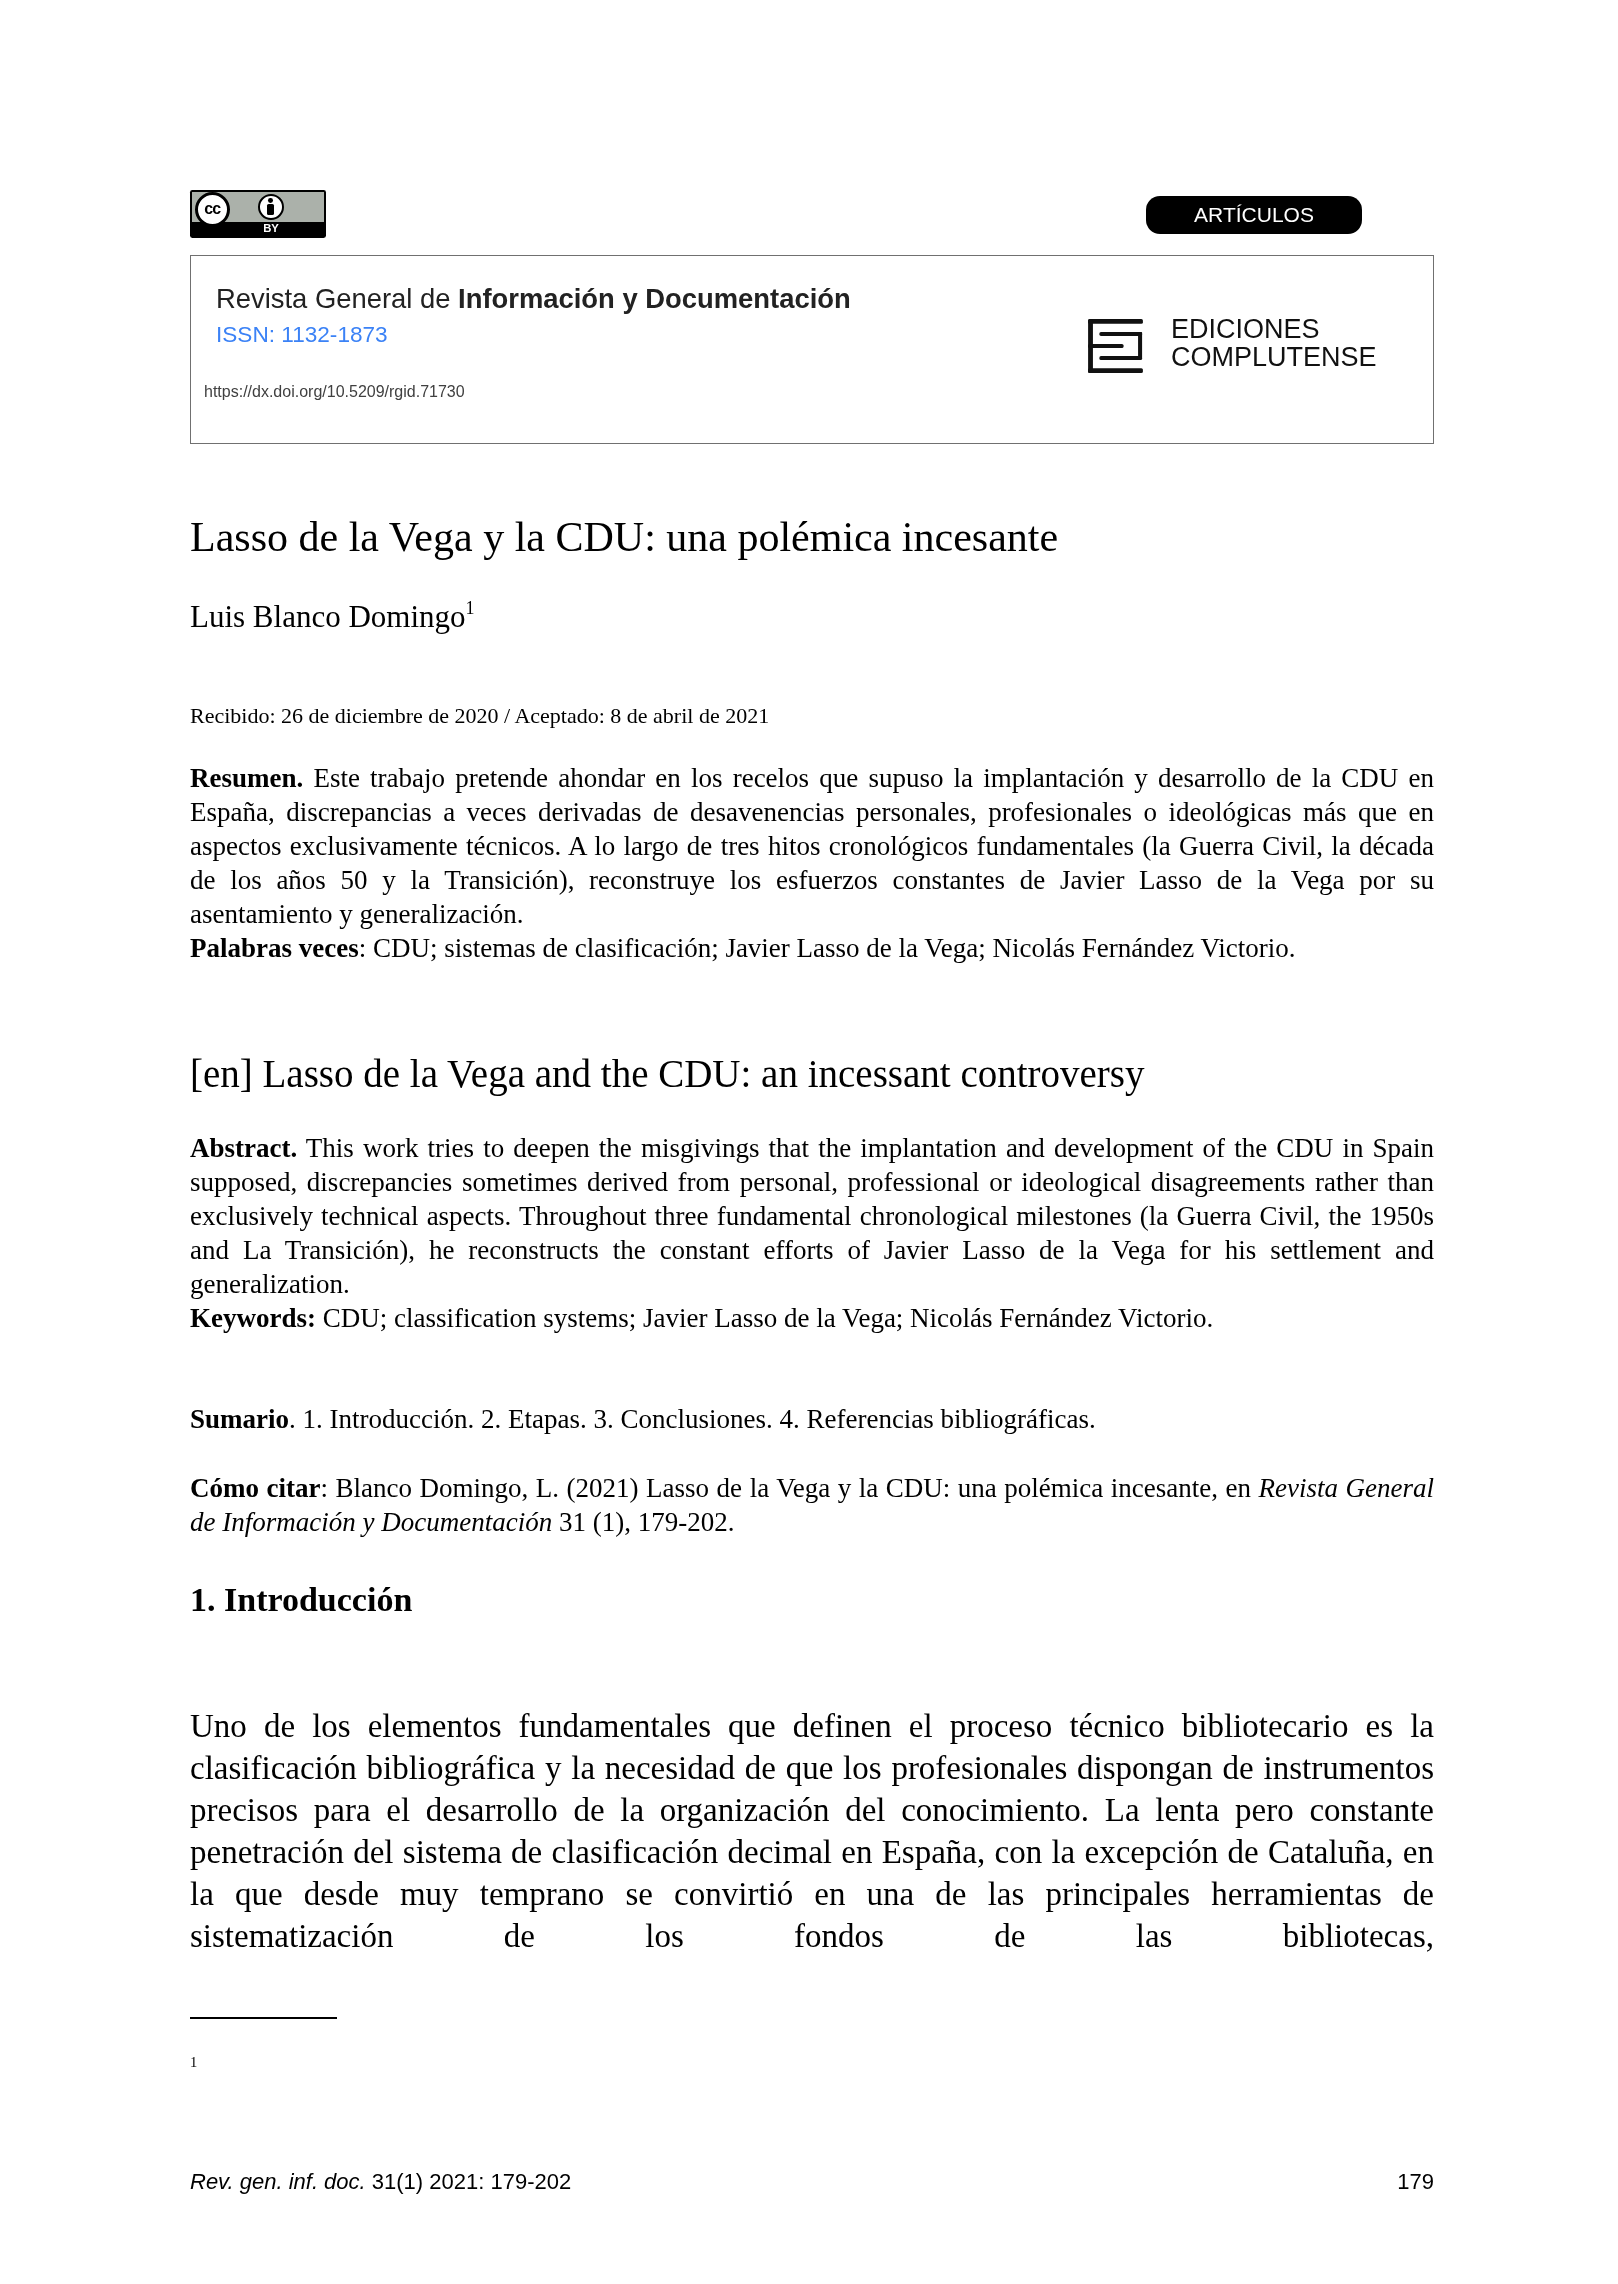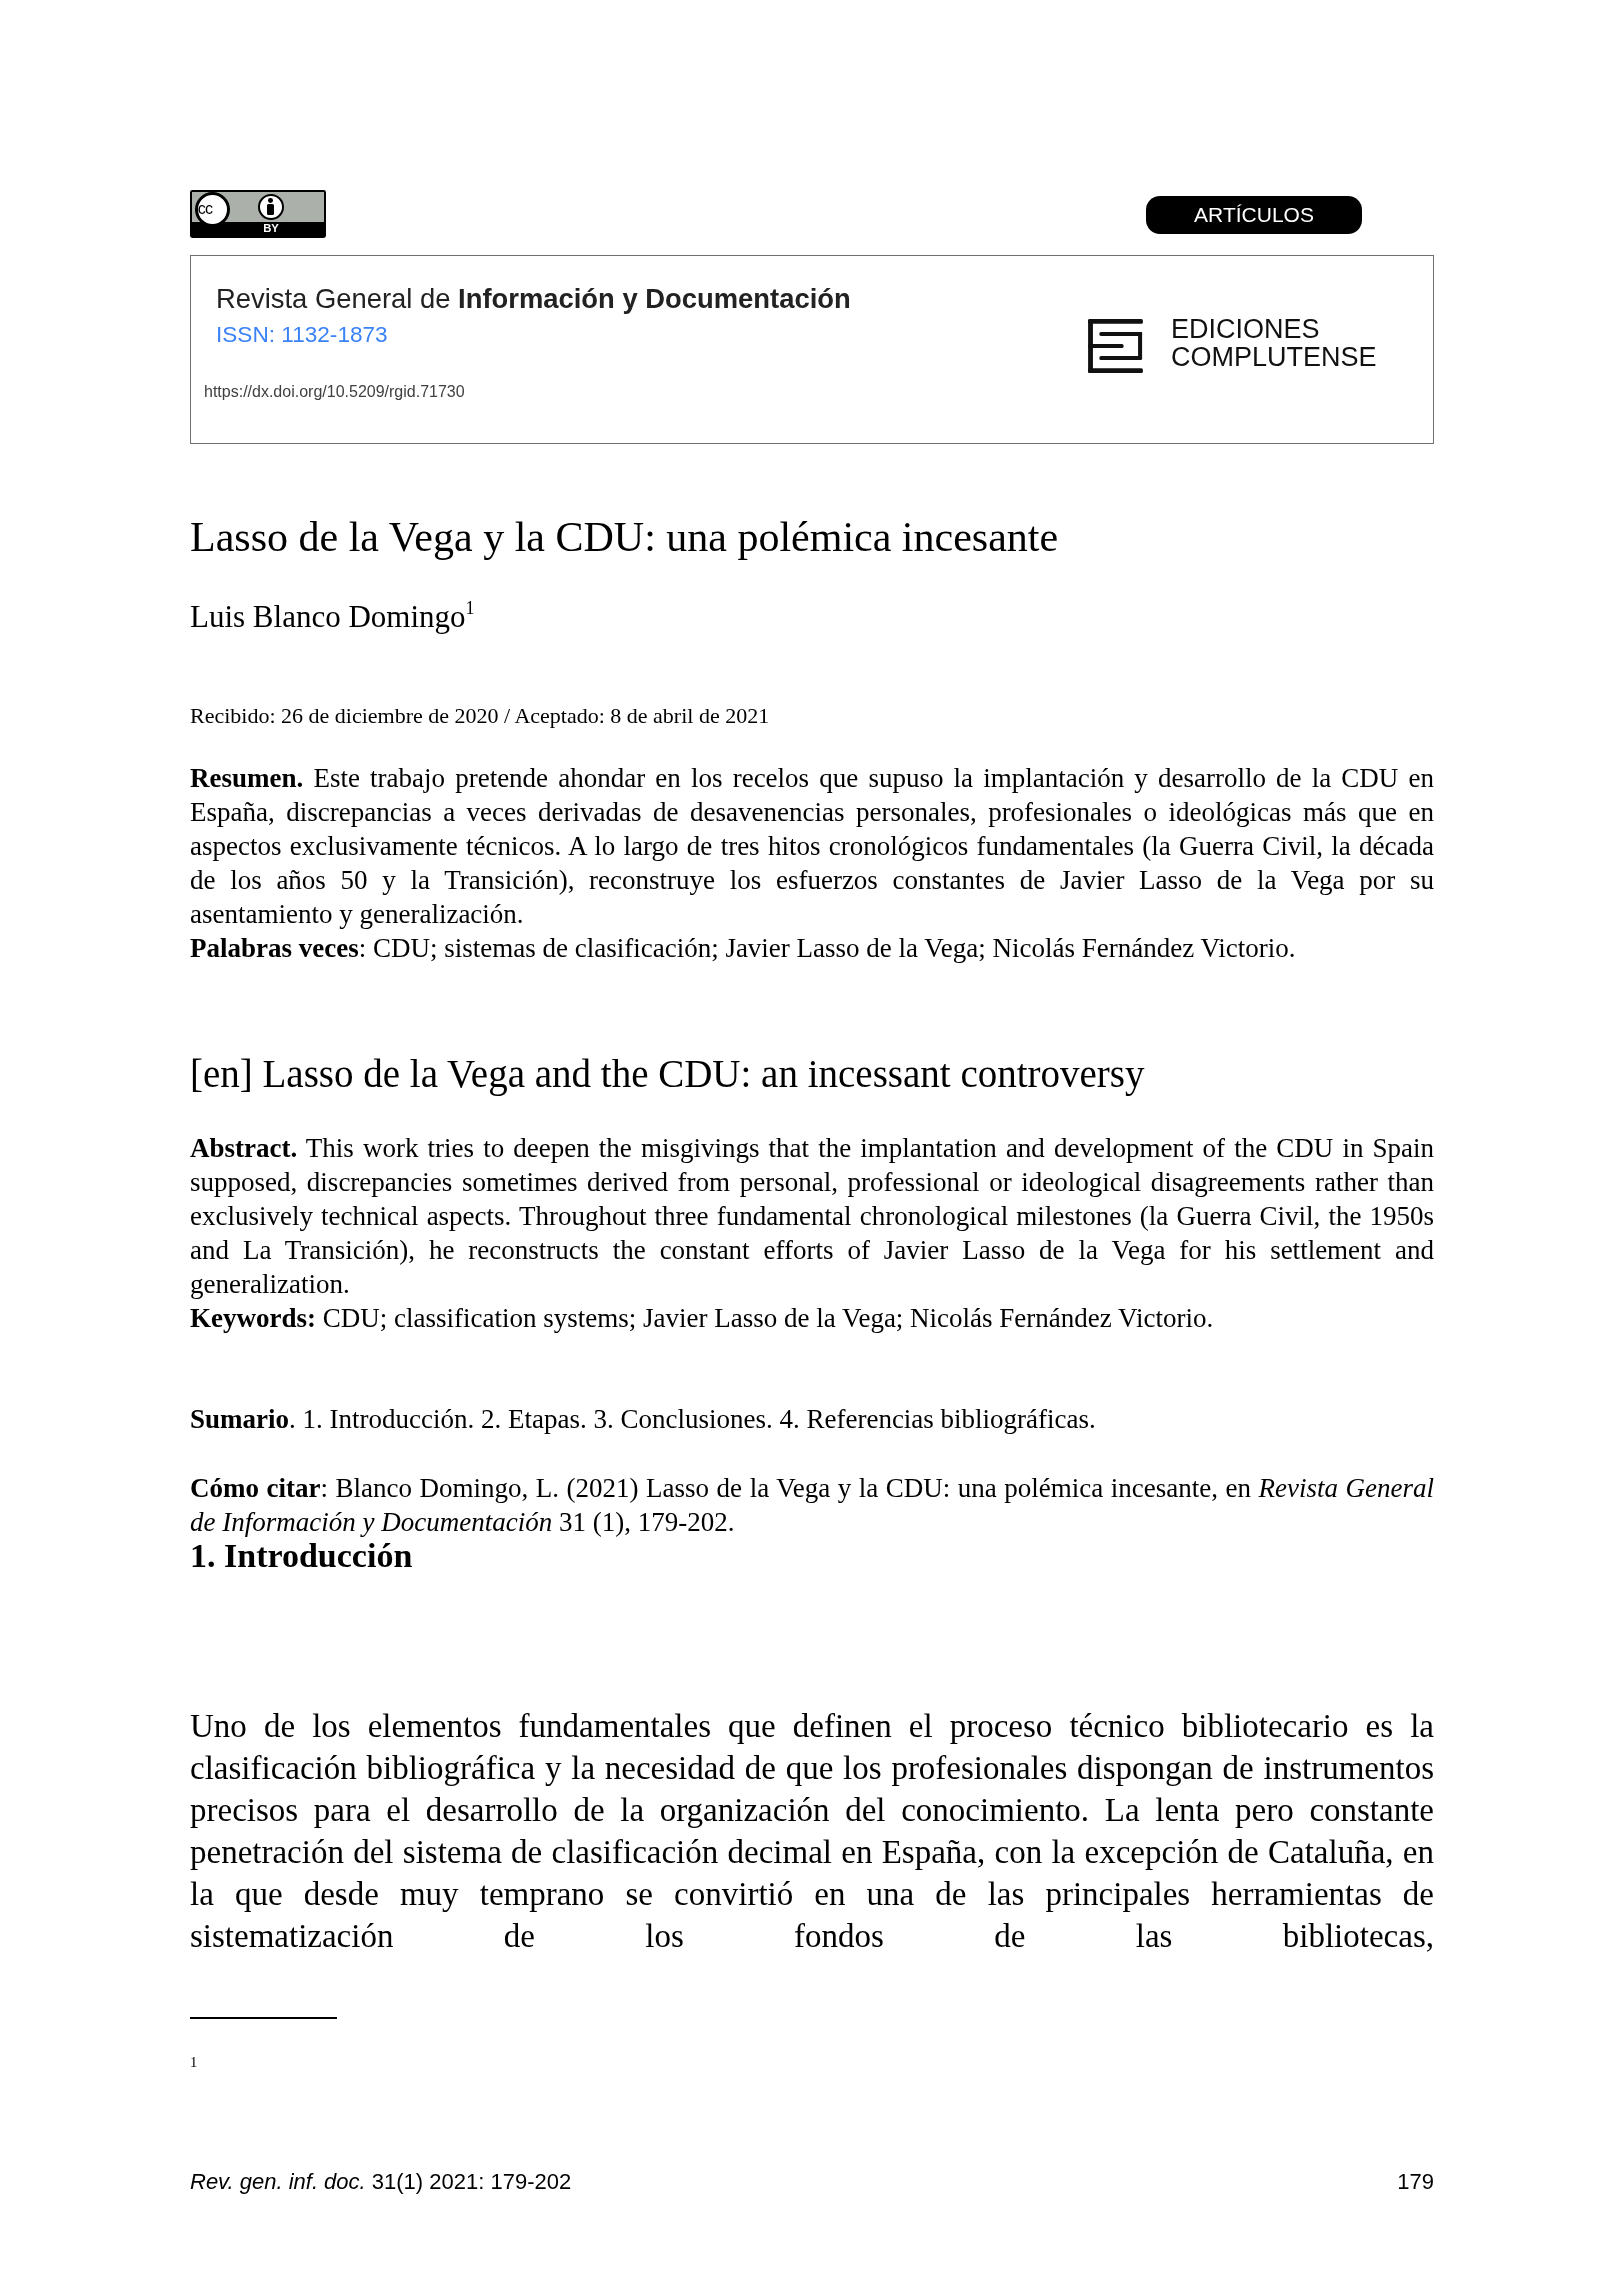--- a/index.html
+++ b/index.html
@@ -5,21 +5,21 @@
   html, body { margin: 0; padding: 0; background: #ffffff; }
   body { width: 1619px; height: 2284px; position: relative; overflow: hidden; color: #000; }
   .abs { position: absolute; }
   .serif { font-family: "Liberation Serif", "DejaVu Serif", serif; }
   .sans { font-family: "Liberation Sans", "DejaVu Sans", sans-serif; }
 
   
   #cc-badge { left: 190px; top: 190px; width: 136px; height: 48px; background: #000; border-radius: 2.4px; overflow: hidden; }
   #cc-badge .gray { position: absolute; left: 2.4px; top: 2.4px; right: 2.4px; height: 30px; background: #abb1aa; }
   #cc-badge .cc-circle { position: absolute; left: 4.8px; top: 2.4px; width: 35px; height: 35px; border-radius: 50%; background: #fff; border: 3.2px solid #000; box-sizing: border-box; }
-  #cc-badge .cc-circle span { position: absolute; left: 0; right: 0; top: 4.8px; font-weight: normal; font-size: 16px; letter-spacing: -0.8px; }
+  #cc-badge .cc-circle span { position: absolute; left: 0; right: 0; top: 4.8px; text-align: center; font-weight: bold; font-size: 16px; letter-spacing: -0.8px; }
   #cc-badge .by-circle { position: absolute; left: 68px; top: 4px; width: 26px; height: 26px; border-radius: 50%; background: #fff; border: 2.4px solid #000; box-sizing: border-box; }
   #cc-badge .by-head { position: absolute; left: 8px; top: 2.4px; width: 4.8px; height: 4.8px; background: #000; border-radius: 50%; }
   #cc-badge .by-body { position: absolute; left: 7.3px; top: 8px; width: 6.4px; height: 11.3px; background: #000; border-radius: 1.6px; }
   #cc-badge .by-label { position: absolute; left: 68px; width: 26px; top: 32px; text-align: center; color: #fff; font-weight: bold; font-size: 11.3px; }
 
   
   #section-label { left: 1146px; top: 196px; width: 216px; height: 38px; background: #000; color: #fff; font-size: 21px; line-height: 38px; text-align: center; border-radius: 14px; }
 
   
   #journal-box { left: 190px; top: 255px; width: 1244px; height: 189px; border: 1.6px solid #707070; box-sizing: border-box; }
@@ -35,21 +35,21 @@
   #author { left: 190px; top: 599px; font-size: 31px; line-height: 35px; white-space: nowrap; }
   #author sup { font-size: 18px; vertical-align: 13px; line-height: 0; }
   #dates { left: 190px; top: 703px; font-size: 22px; line-height: 26px; white-space: nowrap; }
 
   .para { left: 190px; width: 1244px; text-align: justify; }
   #resumen { top: 761px; font-size: 27px; line-height: 34px; }
   #en-title { left: 190px; top: 1051px; font-size: 39px; line-height: 45px; white-space: nowrap; }
   #abstract { top: 1131px; font-size: 27px; line-height: 34px; }
   #sumario { top: 1402px; font-size: 27px; line-height: 34px; }
   #citar { top: 1471px; font-size: 27px; line-height: 34px; }
-  #intro-heading { left: 190px; top: 1536px; font-size: 34px; line-height: 40px; font-weight: bold; white-space: nowrap; }
+  #intro-heading { left: 190px; top: 1580px; font-size: 34px; line-height: 40px; font-weight: bold; white-space: nowrap; }
   #intro-body { top: 1705px; font-size: 33px; line-height: 42px; }
   .last-line-justify { text-align-last: justify; }
 
   #footnote-rule { left: 190px; top: 2017px; width: 147px; height: 1.6px; background: #000; }
   #footnote-num { left: 190px; top: 2054px; font-size: 14.5px; line-height: 16px; }
   #footnote-text { left: 239px; top: 2057px; font-size: 22px; line-height: 28px; white-space: nowrap; }
 
   #footer-left { left: 190px; top: 2169px; font-size: 22px; line-height: 26px; white-space: nowrap; }
   #footer-left i { font-style: italic; }
   #footer-page { left: 1290px; width: 144px; top: 2169px; font-size: 22px; line-height: 26px; text-align: right; }

